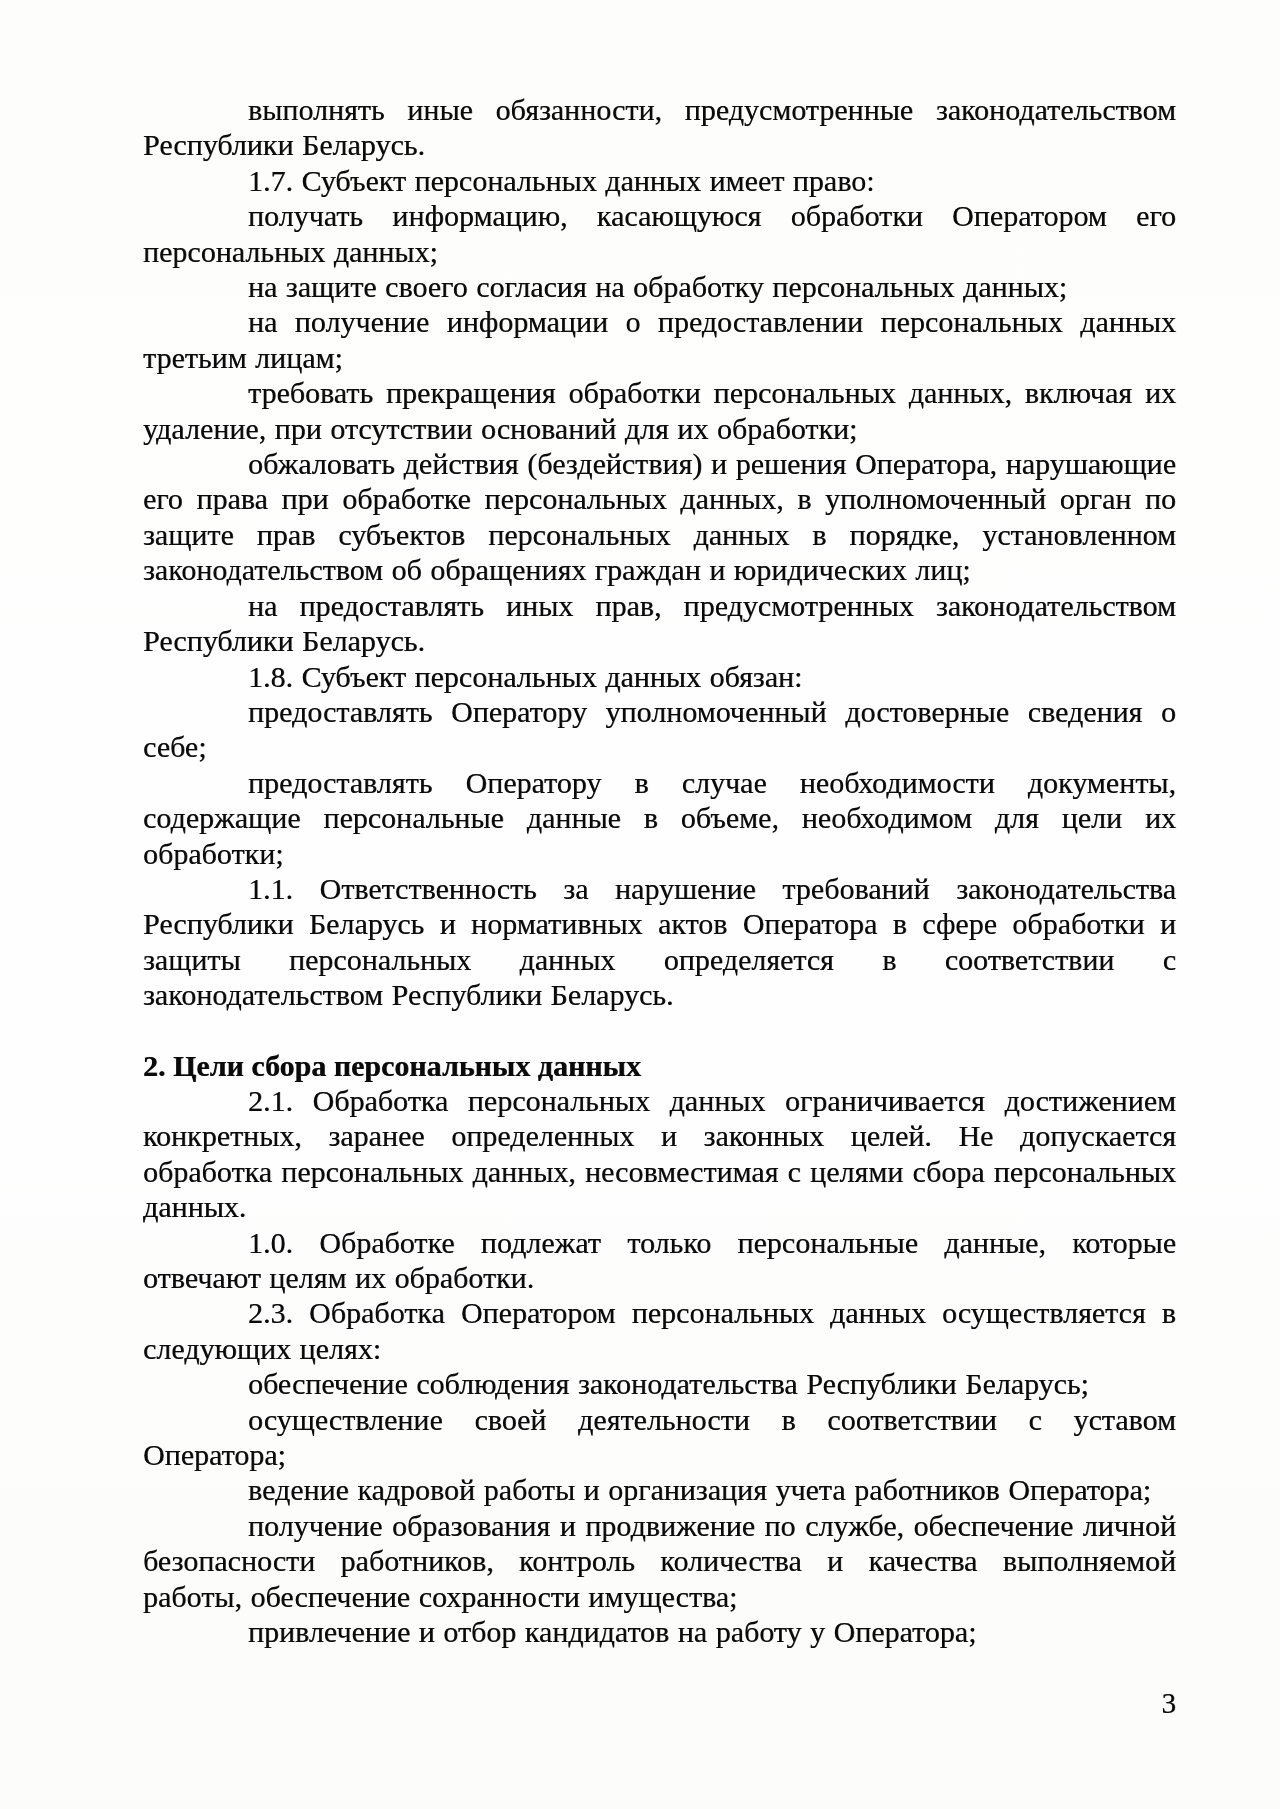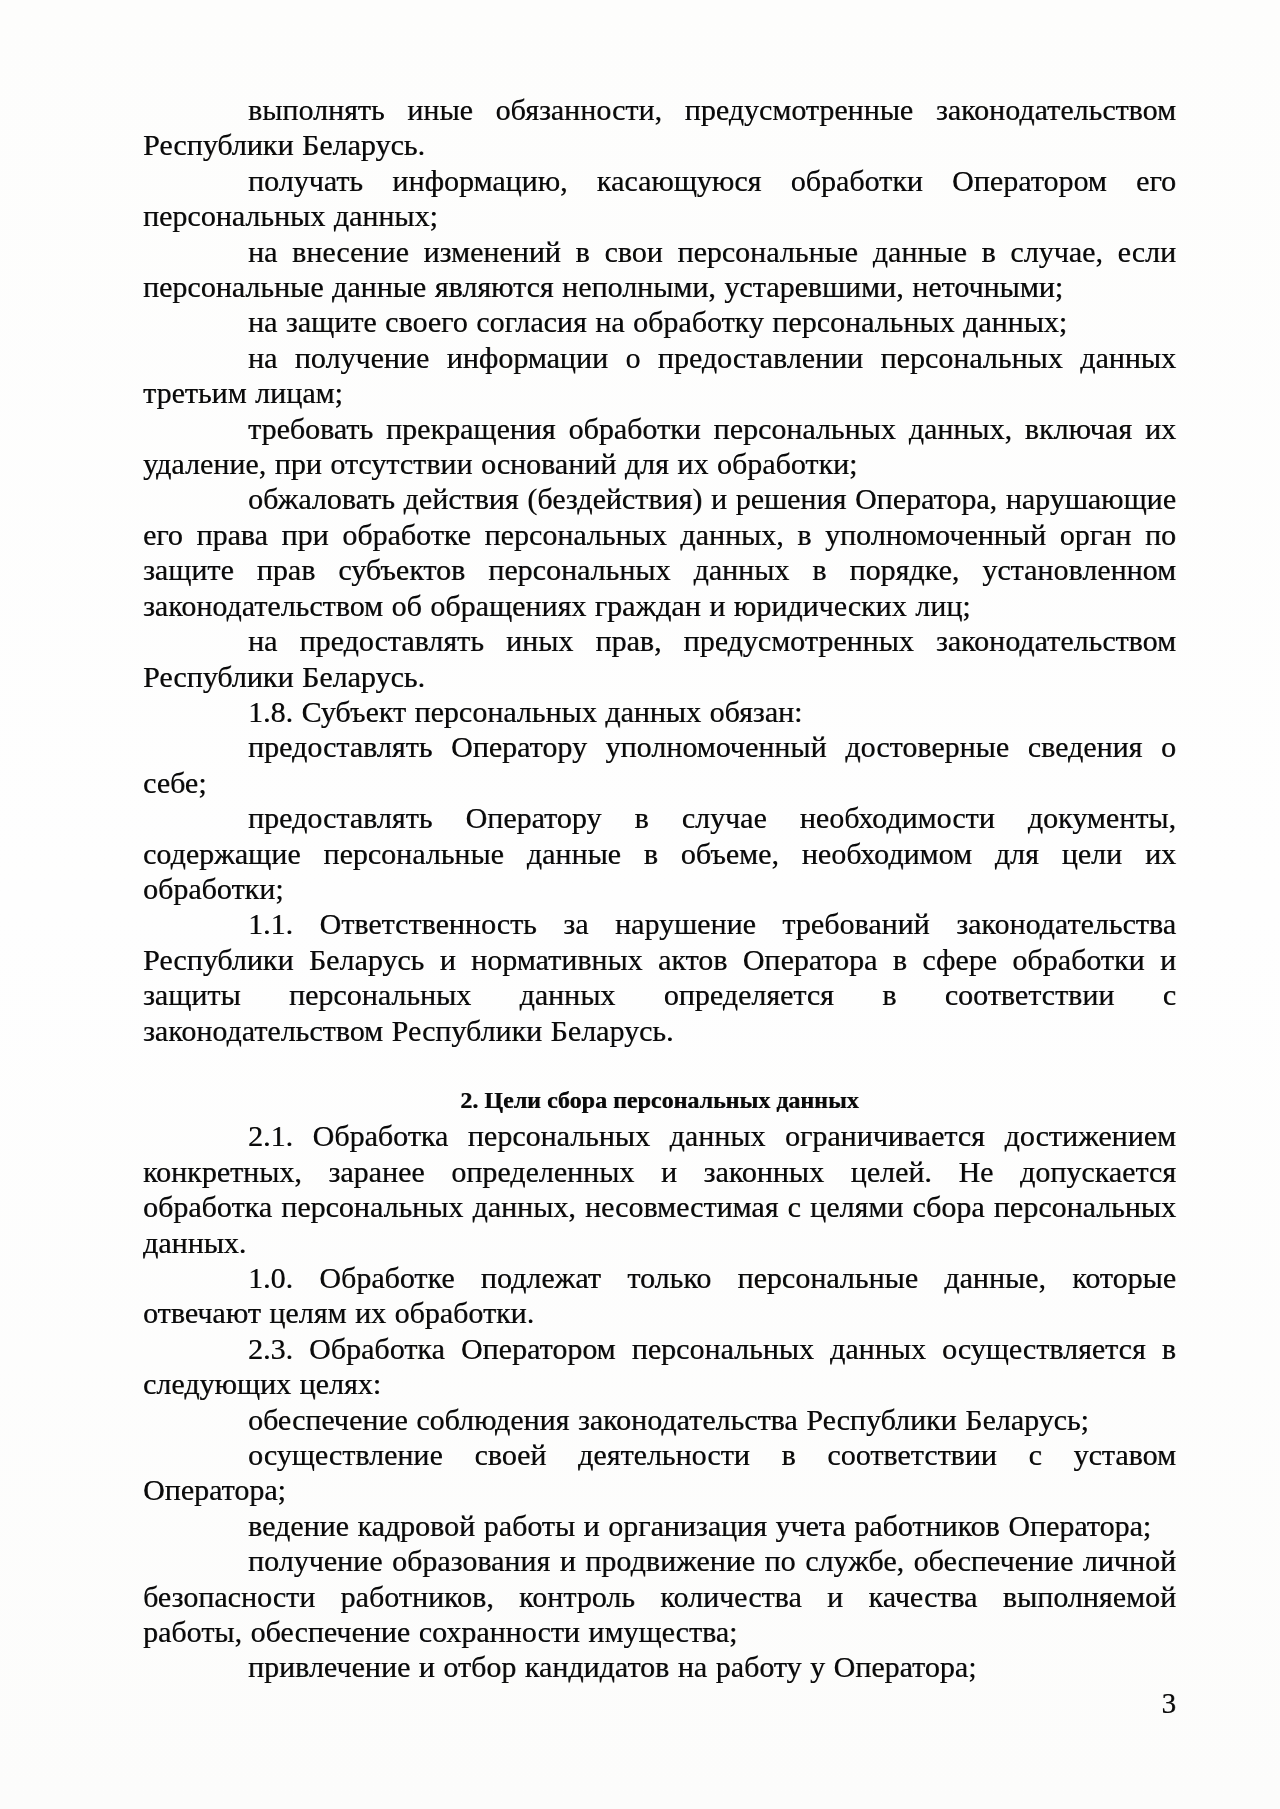--- a/index.html
+++ b/index.html
@@ -27,46 +27,45 @@
     margin: 0;
     font-size: 30px;
     line-height: 35.4px;
     text-align: justify;
     text-indent: 105px;
     word-spacing: 1px;
     text-shadow: 0.45px 0.25px 0 rgba(0,0,0,0.6);
   }
   .heading {
     margin: 35px 0 0 0;
-    font-size: 24px;
+    font-size: 30px;
     line-height: 35.4px;
     font-weight: bold;
-    text-align: center;
     text-indent: 0;
     text-shadow: 0.5px 0.3px 0 rgba(0,0,0,0.65);
   }
   .page-number {
     position: absolute;
     top: 1686px;
     left: 143px;
     width: 1033px;
     text-align: right;
     font-size: 29px;
     line-height: 35px;
     text-shadow: 0.4px 0.2px 0 rgba(0,0,0,0.55);
   }
 </style>
 </head>
 <body>
 
 <div class="page">
   <div class="content">
     <p class="para">выполнять иные обязанности, предусмотренные законодательством Республики Беларусь.</p>
+    <p class="para">1.7. Субъект персональных данных имеет право:</p>
     <p class="para">получать информацию, касающуюся обработки Оператором его персональных данных;</p>
-    <p class="para">на внесение изменений в свои персональные данные в случае, если персональные данные являются неполными, устаревшими, неточными;</p>
     <p class="para">на защите своего согласия на обработку персональных данных;</p>
     <p class="para">на получение информации о предоставлении персональных данных третьим лицам;</p>
     <p class="para">требовать прекращения обработки персональных данных, включая их удаление, при отсутствии оснований для их обработки;</p>
     <p class="para">обжаловать действия (бездействия) и решения Оператора, нарушающие его права при обработке персональных данных, в уполномоченный орган по защите прав субъектов персональных данных в порядке, установленном законодательством об обращениях граждан и юридических лиц;</p>
     <p class="para">на предоставлять иных прав, предусмотренных законодательством Республики Беларусь.</p>
     <p class="para">1.8. Субъект персональных данных обязан:</p>
     <p class="para">предоставлять Оператору уполномоченный достоверные сведения о себе;</p>
     <p class="para">предоставлять Оператору в случае необходимости документы, содержащие персональные данные в объеме, необходимом для цели их обработки;</p>
     <p class="para">1.1. Ответственность за нарушение требований законодательства Республики Беларусь и нормативных актов Оператора в сфере обработки и защиты персональных данных определяется в соответствии с законодательством Республики Беларусь.</p>
 

